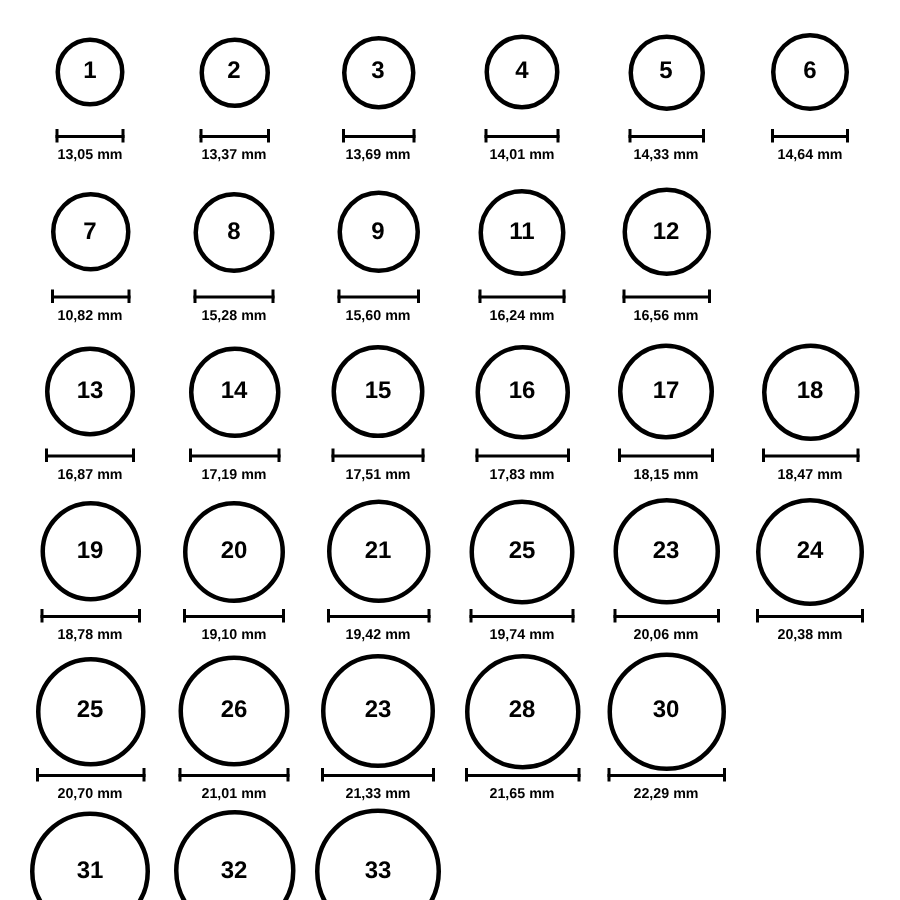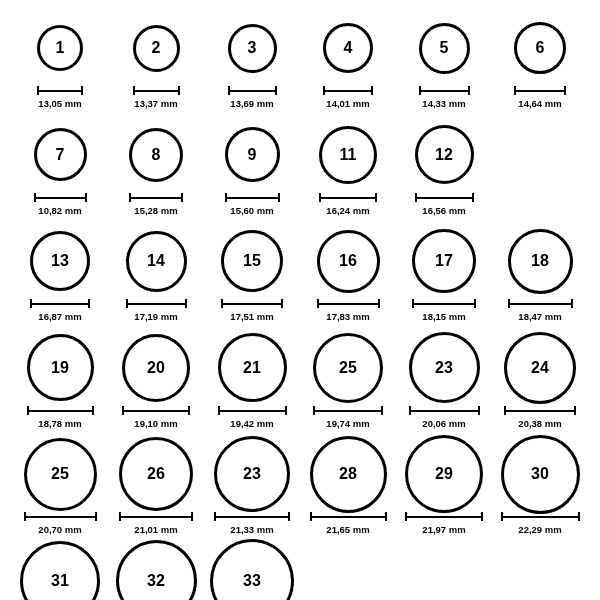--- a/index.html
+++ b/index.html
@@ -445,33 +445,20 @@
         </div>
         <div class="measure" style="width: 77px;">
           <div class="bar"></div>
           <div class="cap left"></div>
           <div class="cap right"></div>
         </div>
         <div class="size-text">21,65 mm</div>
       </div>
       <div class="cell">
         <div class="ring-wrap">
-          <div class="ring" style="width: 78px; height: 78px;">
-            <span class="ring-label">29</span>
-          </div>
-        </div>
-        <div class="measure" style="width: 78px;">
-          <div class="bar"></div>
-          <div class="cap left"></div>
-          <div class="cap right"></div>
-        </div>
-        <div class="size-text">21,97 mm</div>
-      </div>
-      <div class="cell">
-        <div class="ring-wrap">
           <div class="ring" style="width: 79px; height: 79px;">
             <span class="ring-label">30</span>
           </div>
         </div>
         <div class="measure" style="width: 79px;">
           <div class="bar"></div>
           <div class="cap left"></div>
           <div class="cap right"></div>
         </div>
         <div class="size-text">22,29 mm</div>

